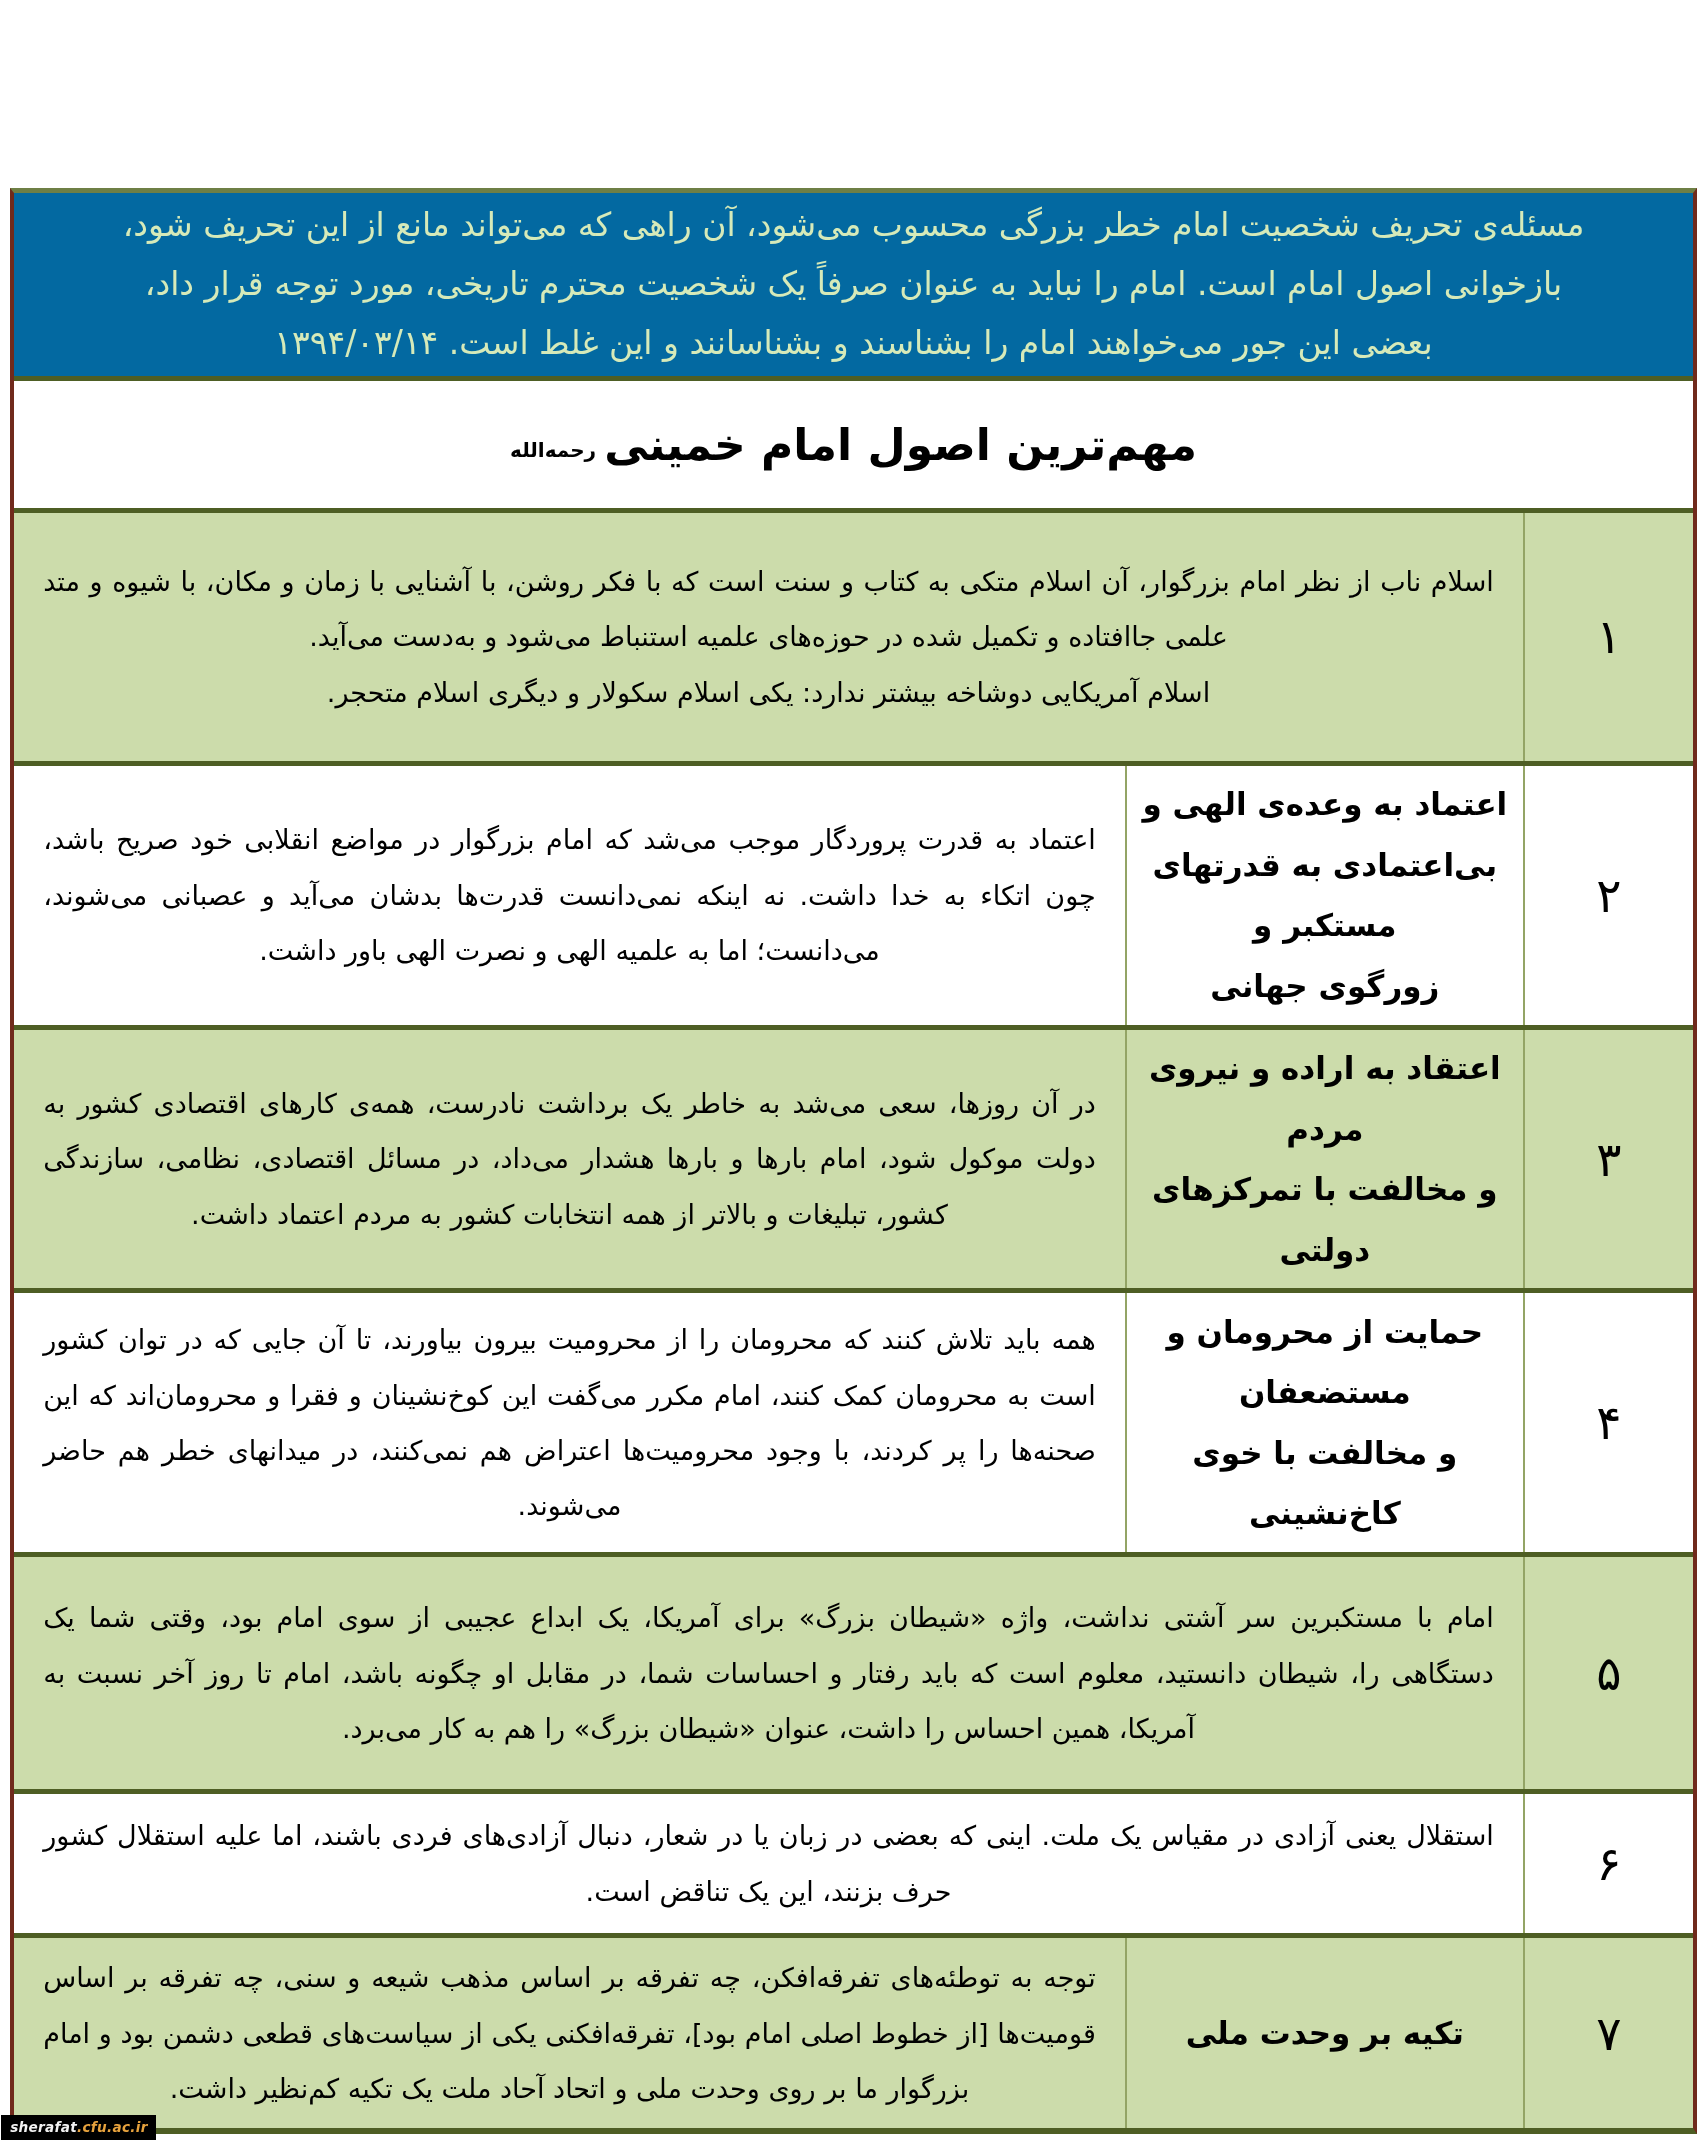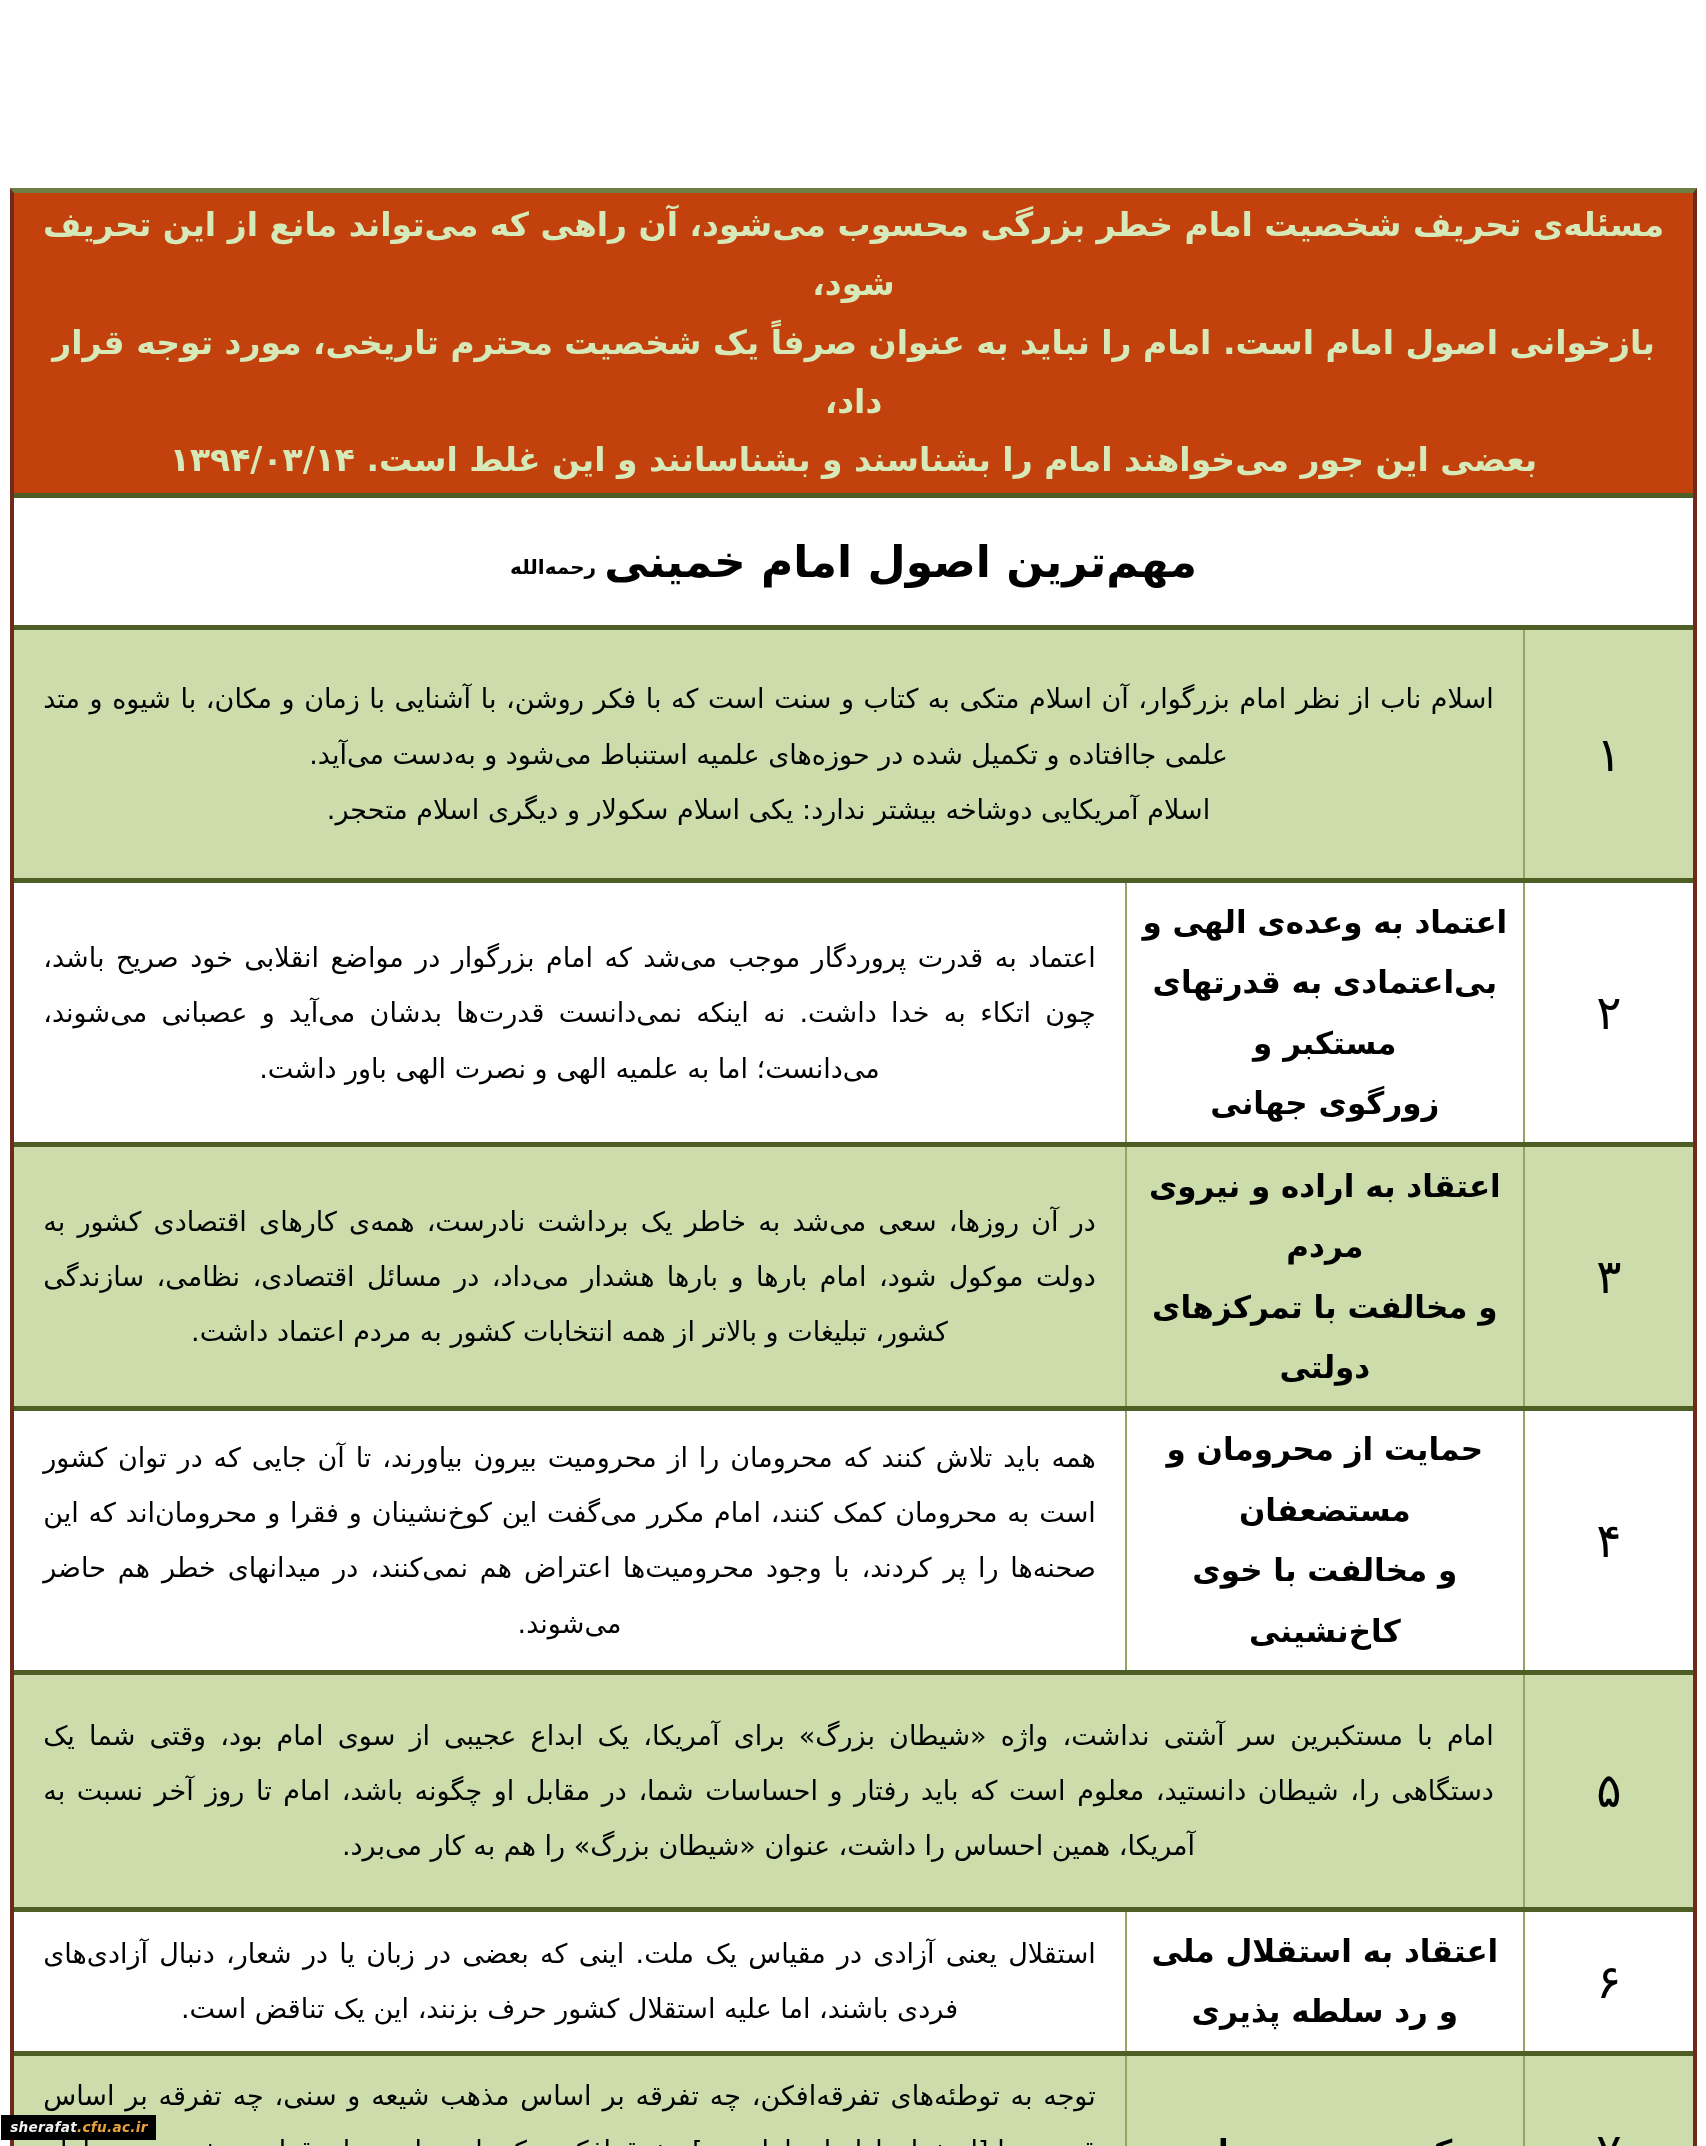--- a/index.html
+++ b/index.html
@@ -12,26 +12,26 @@
   .board{
     position:absolute;top:188px;right:10.2px;left:10.2px;
     border-left:4.2px solid #702a1c;
     border-right:4.2px solid #702a1c;
     border-top:5.1px solid #6e7f45;
     border-bottom:6.8px solid #4e5e24;
     background:#ffffff;
   }
   
   .hdr{
-    background:#c2410c;
+    background:#0369a1;
     color:#d6eab9;
     min-height:178px;
     display:flex;align-items:center;justify-content:center;
     text-align:center;
-    font-weight:bold;font-size:33px;line-height:1.78;
+    font-weight:normal;font-size:33px;line-height:1.78;
     white-space:pre-line;
     padding:3.4px 25.4px;
     box-sizing:border-box;
   }
   
   .title-row{
     border-top:5.1px solid #4e5e24;
     height:127px;
     display:flex;align-items:center;justify-content:center;
     background:#ffffff;color:#000;
@@ -124,22 +124,20 @@
     <div class="cell cell-body">همه باید تلاش کنند که محرومان را از محرومیت بیرون بیاورند، تا آن جایی که در توان کشور است به محرومان کمک کنند، امام مکرر می‌گفت این کوخ‌نشینان و فقرا و محرومان‌اند که این صحنه‌ها را پر کردند، با وجود محرومیت‌ها اعتراض هم نمی‌کنند، در میدانهای خطر هم حاضر می‌شوند.</div>
   </div>
 
   <div class="row r5">
     <div class="cell cell-num">۵</div>
     <div class="cell cell-body">امام با مستکبرین سر آشتی نداشت، واژه «شیطان بزرگ» برای آمریکا، یک ابداع عجیبی از سوی امام بود، وقتی شما یک دستگاهی را، شیطان دانستید، معلوم است که باید رفتار و احساسات شما، در مقابل او چگونه باشد، امام تا روز آخر نسبت به آمریکا، همین احساس را داشت، عنوان «شیطان بزرگ» را هم به کار می‌برد.</div>
   </div>
 
   <div class="row r6">
     <div class="cell cell-num">۶</div>
-    <div class="cell cell-title">اعتقاد به استقلال ملی
-و رد سلطه پذیری</div>
     <div class="cell cell-body">استقلال یعنی آزادی در مقیاس یک ملت. اینی که بعضی در زبان یا در شعار، دنبال آزادی‌های فردی باشند، اما علیه استقلال کشور حرف بزنند، این یک تناقض است.</div>
   </div>
 
   <div class="row r7">
     <div class="cell cell-num">۷</div>
     <div class="cell cell-title">تکیه بر وحدت ملی</div>
     <div class="cell cell-body">توجه به توطئه‌های تفرقه‌افکن، چه تفرقه بر اساس مذهب شیعه و سنی، چه تفرقه بر اساس قومیت‌ها [از خطوط اصلی امام بود]، تفرقه‌افکنی یکی از سیاست‌های قطعی دشمن بود و امام بزرگوار ما بر روی وحدت ملی و اتحاد آحاد ملت یک تکیه کم‌نظیر داشت.</div>
   </div>
 
 </div>

